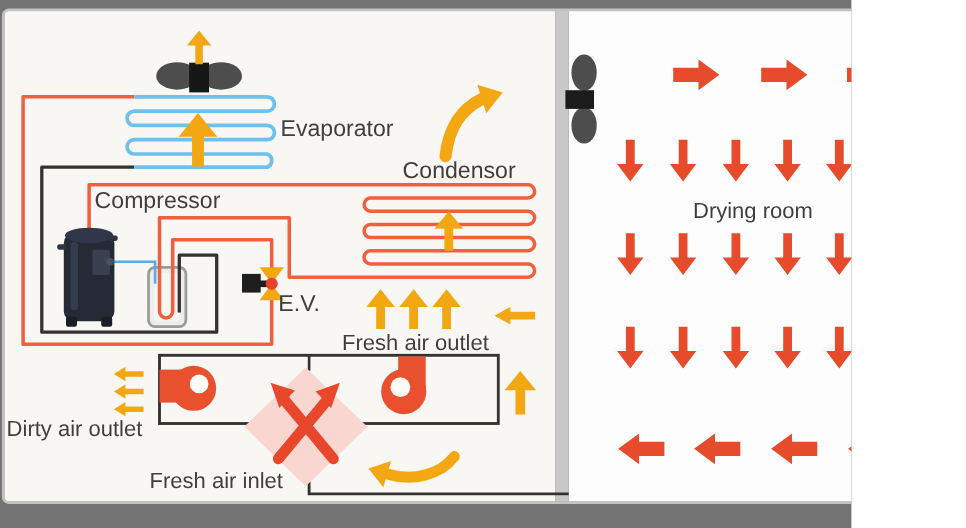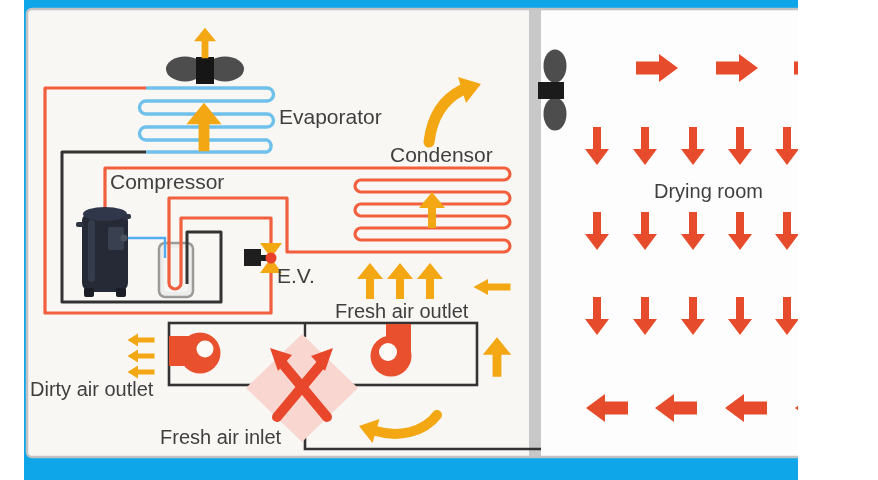--- a/index.html
+++ b/index.html
@@ -1,17 +1,17 @@
 <!DOCTYPE html>
 <html><head>
 <meta charset="utf-8">
 <style>
   html,body{margin:0;padding:0;background:#ffffff;}
-  #stage{position:relative;width:774px;height:480px;background:#0ea5e9;overflow:hidden;
-         font-family:"Liberation Sans", sans-serif;margin-left:24px;}
+  #stage{position:relative;width:774px;height:480px;background:#737373;overflow:hidden;
+         font-family:"Liberation Sans", sans-serif;}
   svg{display:block;}
   text{font-family:"Liberation Sans", sans-serif;fill:#3f3f3f;}
 </style>
 </head>
 <body>
 
 <div id="stage">
 <svg width="878" height="480" viewBox="0 0 878 480">
 
   <defs>

